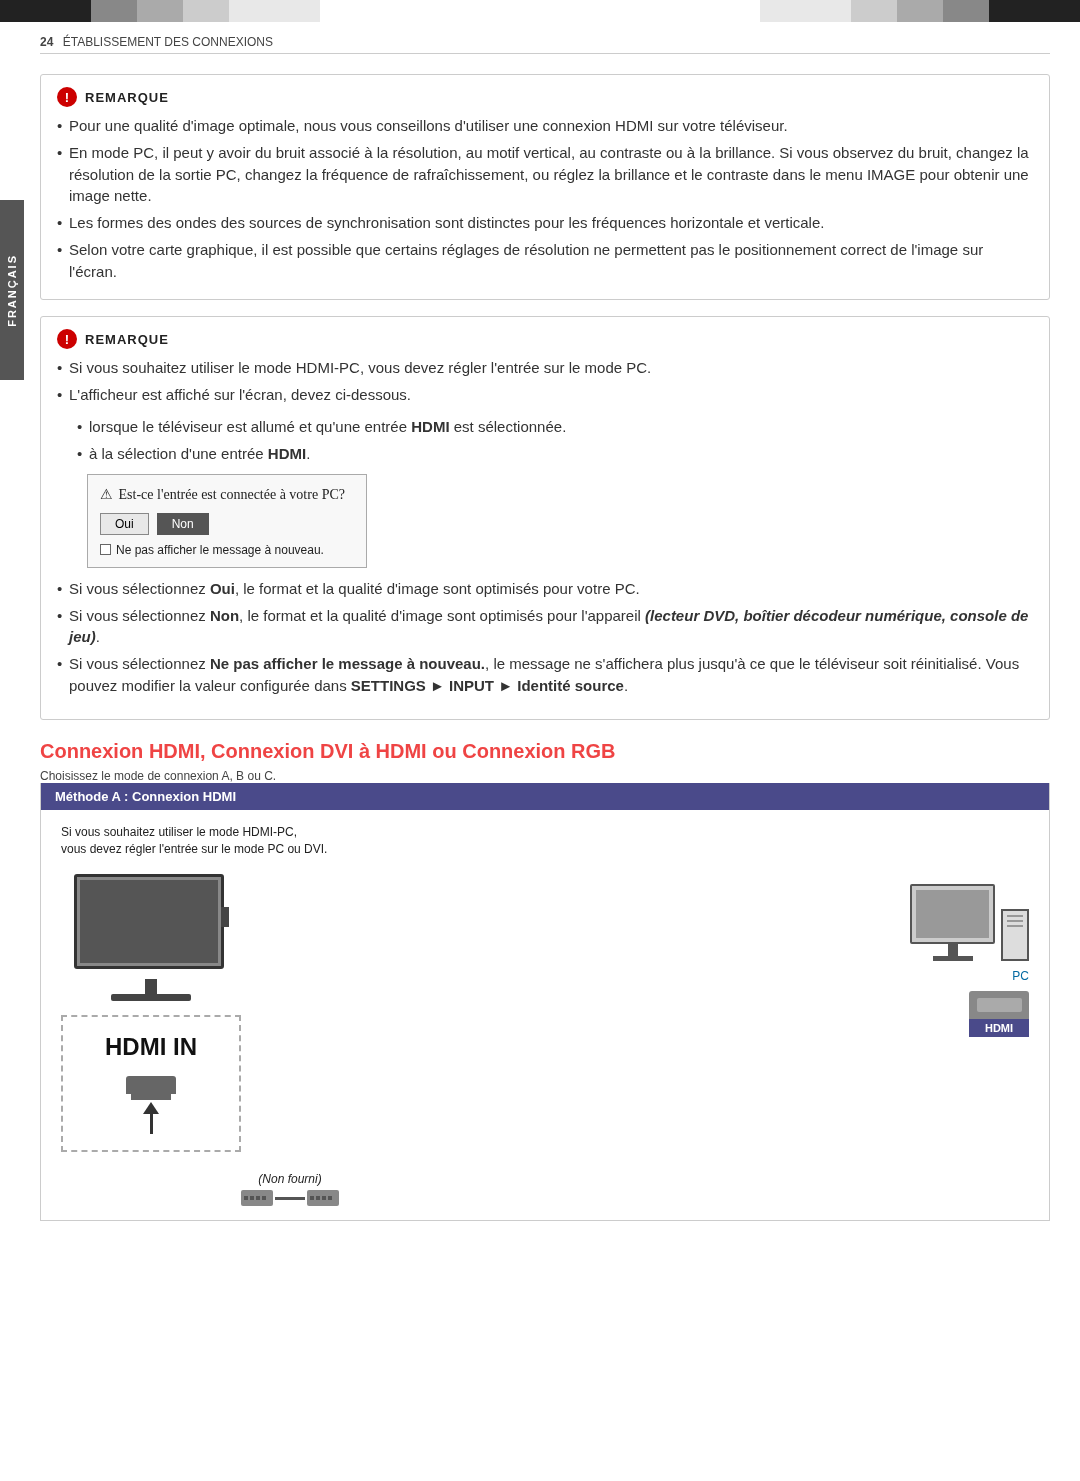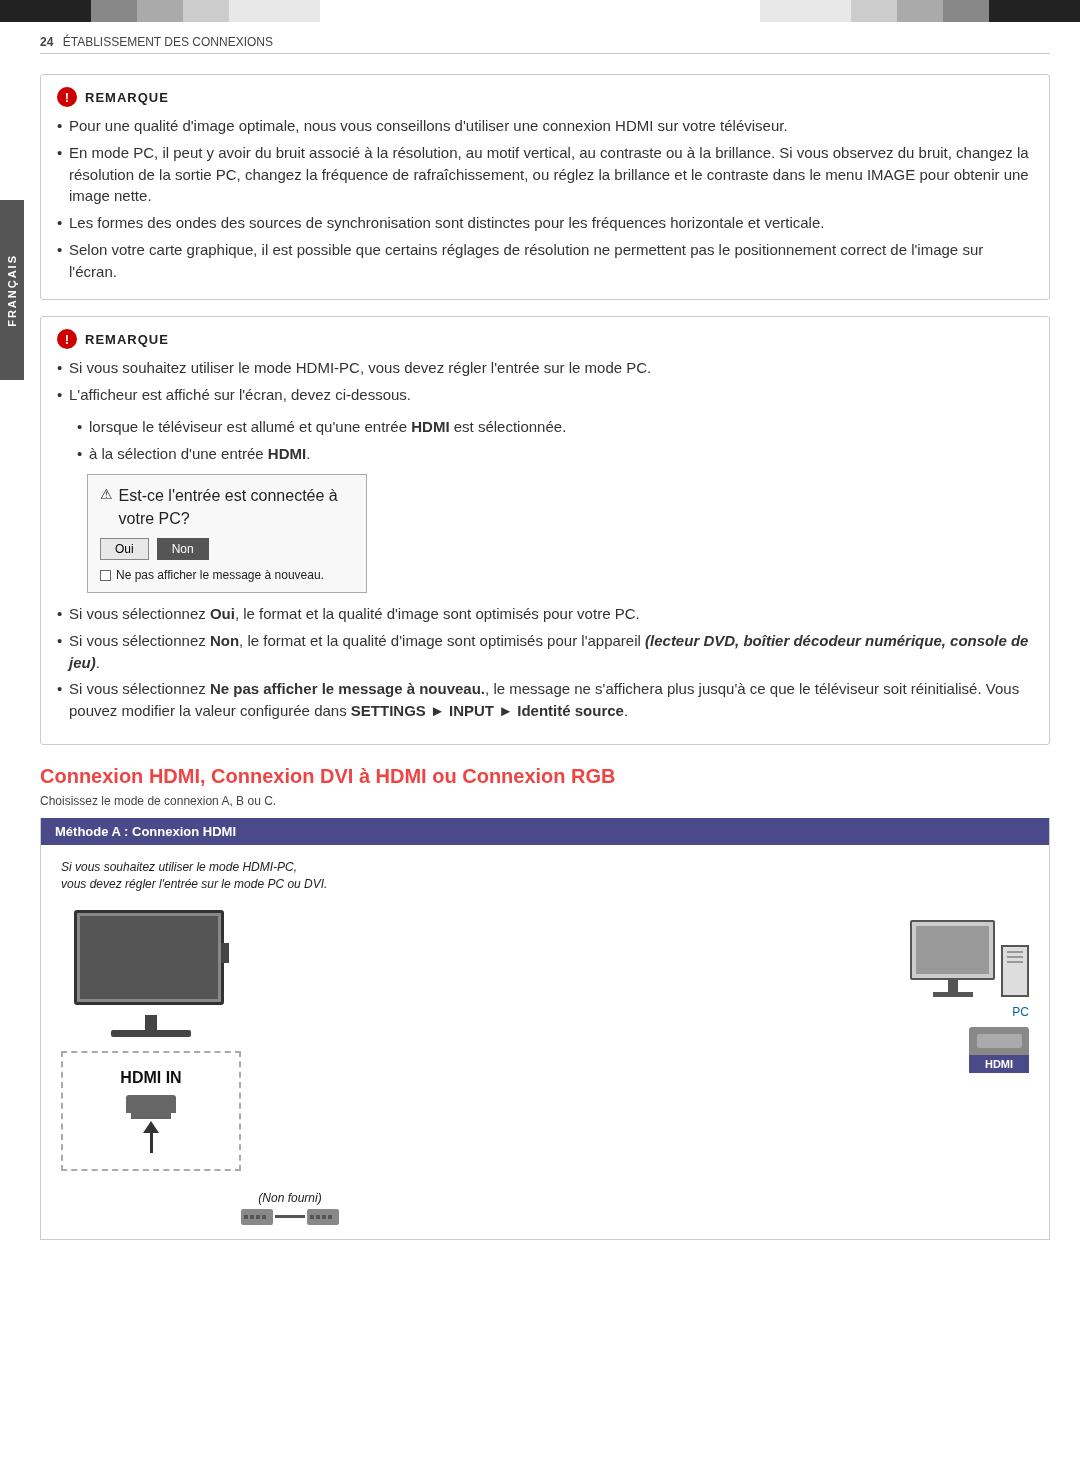--- a/index.html
+++ b/index.html
@@ -149,22 +149,23 @@
       display: flex;
       align-items: flex-start;
       margin-bottom: 8px;
     }
     .dialog-warning-icon {
       font-size: 14px;
       margin-right: 6px;
       margin-top: 1px;
     }
     .dialog-warning-text {
-      font-size: 16px;
+      font-size: 14px;
       line-height: 1.4;
+      font-family: Liberation Serif, serif;
     }
     .dialog-buttons {
       display: flex;
       gap: 8px;
       margin-bottom: 8px;
     }
     .dialog-btn {
       border: 1px solid #888;
       background: #e8e8e8;
       padding: 3px 14px;
@@ -228,21 +229,20 @@
     
     .sub-section-title {
       font-size: 20px;
       font-weight: bold;
       margin: 20px 0 6px 0;
       color: #ef4444;
     }
     .sub-section-desc {
       font-size: 12px;
       color: #444;
-      margin-bottom: 10px;
     }
 
     
     .method-box {
       border: 1px solid #ccc;
       border-top: none;
       margin-top: 0;
     }
     .method-header {
       background: #4a4a8a;
@@ -252,21 +252,20 @@
       font-weight: bold;
     }
     .method-content {
       padding: 14px 20px;
       min-height: 360px;
     }
     .method-intro {
       font-size: 12px;
       margin-bottom: 16px;
       line-height: 1.45;
-      font-style: italic;
     }
 
     
     .hdmi-box {
       border: 2px dashed #aaa;
       padding: 16px 20px;
       text-align: center;
       margin-top: 10px;
       width: 180px;
     }
@@ -398,21 +397,21 @@
             <div style="width:150px; height:95px; border:3px solid #333; background:#888; border-radius:3px; position:relative;">
               <div style="position:absolute; top:3px; left:3px; right:3px; bottom:3px; background:#555;"></div>
 
               <div style="position:absolute; right:-8px; top:30px; width:8px; height:20px; background:#444;"></div>
             </div>
           </div>
           <div style="width:12px; height:15px; background:#444; margin:0 auto;"></div>
           <div style="width:80px; height:7px; background:#444; border-radius:2px;"></div>
 
           <div class="hdmi-box" style="margin-top:14px;">
-            <div style="font-size:16px; font-weight:bold; color:#111; margin-bottom:8px;">HDMI IN</div>
+            <div style="font-size:24px; font-weight:bold; color:#111; margin-bottom:15px;">HDMI IN</div>
 
             <div style="display:flex; justify-content:center; margin-bottom:8px;">
               <div style="width:50px; height:18px; background:#666; border-radius:3px 3px 0 0; position:relative;">
                 <div style="position:absolute; bottom:-6px; left:5px; right:5px; height:6px; background:#666;"></div>
               </div>
             </div>
 
             <div style="display:flex; flex-direction:column; align-items:center;">
               <div style="width:0; height:0; border-left:8px solid transparent; border-right:8px solid transparent; border-bottom:12px solid #333;"></div>
               <div style="width:3px; height:20px; background:#333;"></div>

